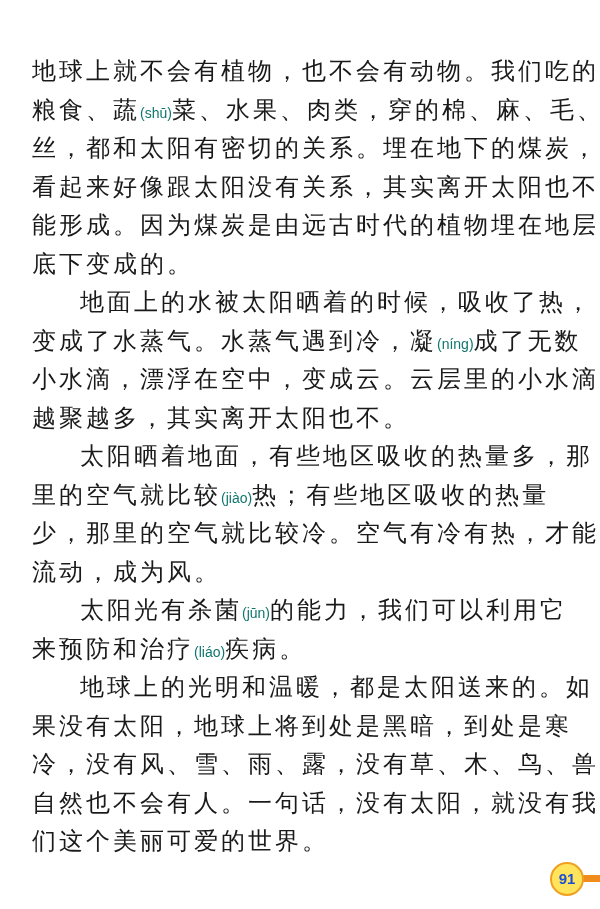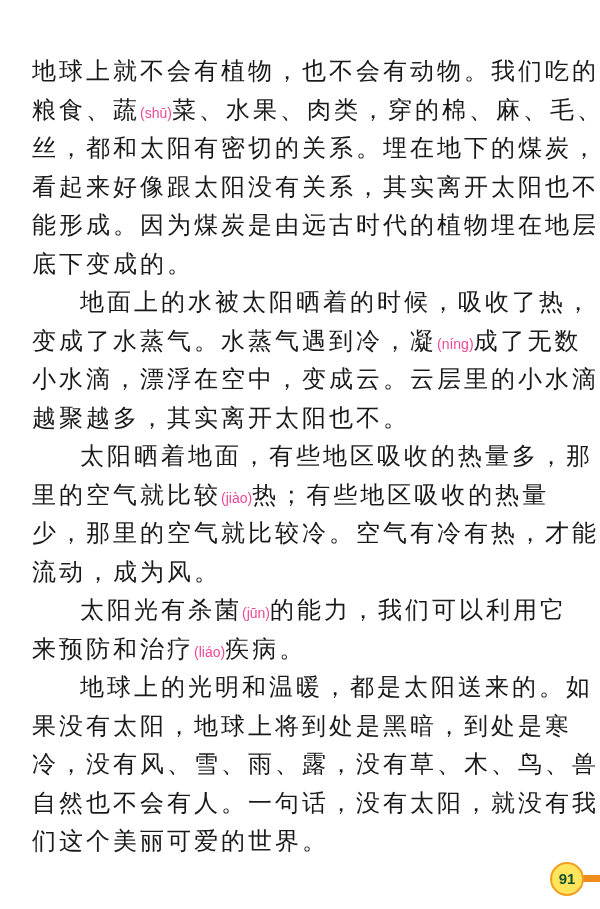--- a/index.html
+++ b/index.html
@@ -6,27 +6,27 @@
     body { width: 600px; height: 909px; position: relative; overflow: hidden; }
     .page { position: absolute; left: 10px; top: 0; width: 600px; height: 909px; }
     .text {
       position: absolute; left: 22px; top: 52px; width: 530px;
       font-family: "DejaVu Serif", "Liberation Serif", serif;
       font-size: 24px; line-height: 38.5px; color: #1a1a1a;
       letter-spacing: 3px;
     }
     .line { white-space: nowrap; height: 38.5px; }
     .indent { padding-left: 48px; }
-    .py { font-family: "Liberation Sans", "DejaVu Sans", sans-serif; font-size: 14px; letter-spacing: 0; color: #ec4899; }
+    .py { font-family: "Liberation Sans", "DejaVu Sans", sans-serif; font-size: 14px; letter-spacing: 0; color: #0f766e; }
     .pagenum-wrap { position: absolute; left: 540px; top: 862px; width: 60px; height: 40px; }
     .pagenum {
       position: absolute; left: 0; top: 0; width: 30px; height: 30px; border-radius: 50%;
       background: #ffe45c; border: 2px solid #f0a020;
       font-family: "Liberation Sans", sans-serif; font-weight: bold; font-size: 15px;
-      color: #14532d; text-align: center; line-height: 30px;
+      color: #1d4ed8; text-align: center; line-height: 30px;
     }
     .tab { position: absolute; left: 33px; top: 13px; width: 27px; height: 7px; background: #f08c1c; }
   </style>
 </head>
 <body>
 
 <div class="page">
   <div class="text">
     <div class="line"><span>地球上就不会有植物，也不会有动物。我们吃的</span></div>
     <div class="line"><span>粮食、蔬</span><span class="py">(shū)</span><span>菜、水果、肉类，穿的棉、麻、毛、</span></div>

